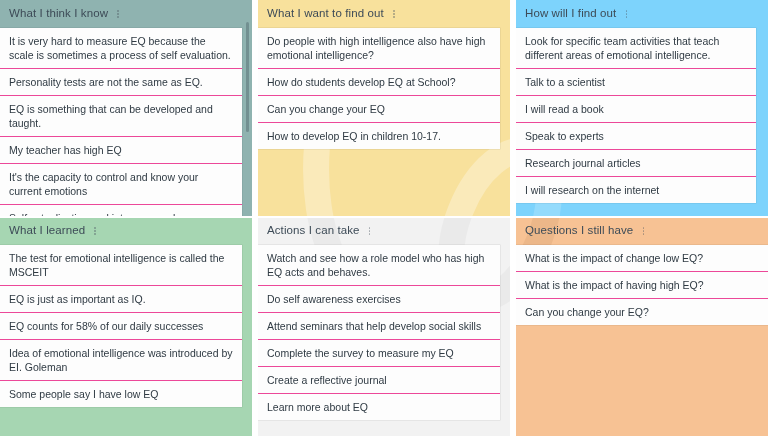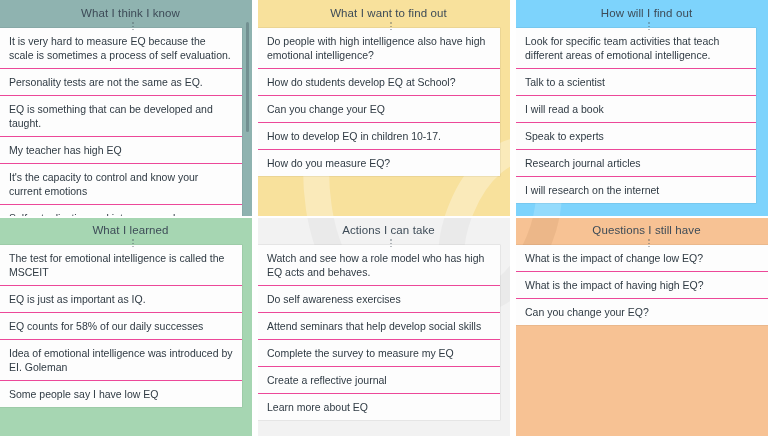--- a/index.html
+++ b/index.html
@@ -56,21 +56,20 @@
 
   .col-header {
     font-size: 11.5px;
     color: #3d4b57;
     padding: 7px 0 7px 9px;
     display: flex;
     align-items: center;
     letter-spacing: 0.1px;
     line-height: 1.2;
     height: 14px;
-    flex-direction: column;
   }
   .col-header .title { white-space: nowrap; }
   .kebab {
     display: inline-block;
     width: 10px;
     margin-left: 5px;
     text-align: center;
     line-height: 0;
     opacity: 0.45;
   }
@@ -183,21 +182,20 @@
             <i></i>
             <i></i>
             <i></i>
           </span>
       </div>
       <div class="card-stack">
         <div class="card">Do people with high intelligence also have high emotional intelligence?</div>
         <div class="card">How do students develop EQ at School?</div>
         <div class="card">Can you change your EQ</div>
         <div class="card">How to develop EQ in children 10-17.</div>
-        <div class="card">How do you measure EQ?</div>
       </div>
     </div>
   </div>
 
   <div class="gap-col"></div>
 
   <div class="column col-c3 bg-blue">
     <svg class="wm" viewBox="0 0 768 436" preserveAspectRatio="none">
       <g fill="none" stroke="rgba(255,255,255,0.18)" stroke-width="26" stroke-linecap="round">
         <path d="M320 120 C 300 250, 360 330, 420 300"></path>

